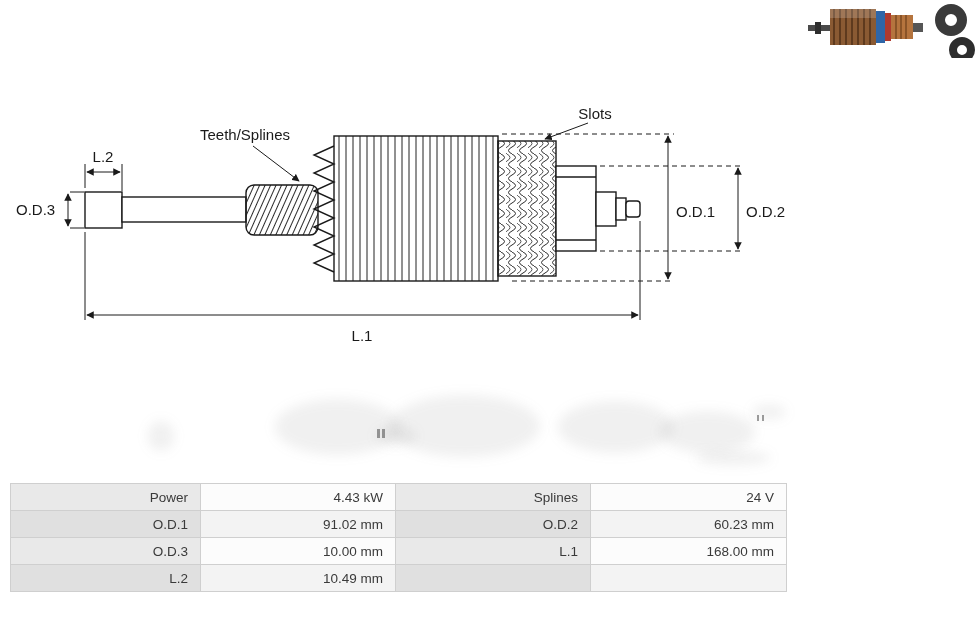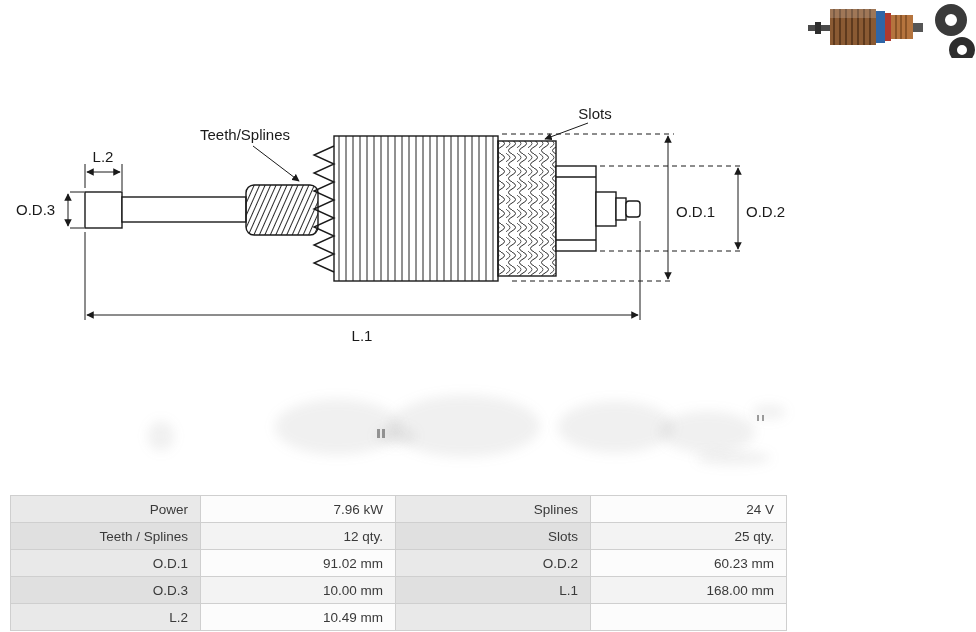--- a/index.html
+++ b/index.html
@@ -3,21 +3,21 @@
 <meta charset="utf-8">
 <style>
   html,body{margin:0;padding:0;background:#ffffff;}
   .page{position:relative;width:976px;height:632px;background:#fff;overflow:hidden;
         font-family:"Liberation Sans",sans-serif;}
   .diagram-svg{position:absolute;left:0;top:0;}
   .thumb{position:absolute;right:0;top:0;width:170px;height:58px;overflow:hidden;}
   .watermark{position:absolute;left:140px;top:393px;width:670px;height:88px;pointer-events:none;}
   .blob{position:absolute;background:rgba(110,110,110,0.10);border-radius:50%;filter:blur(6px);}
   .speck{position:absolute;background:rgba(40,40,40,0.45);filter:blur(0.7px);}
-  .spec-table{position:absolute;left:10px;top:495px;width:776px;border-collapse:collapse;
+  .spec-table{position:absolute;left:10px;top:483px;width:776px;border-collapse:collapse;
               table-layout:fixed;font-size:13.5px;color:#3a3a3a;}
   .spec-table td{border:1px solid #cfcfcf;height:26px;padding:0 12px 0 4px;text-align:right;
                  overflow:hidden;white-space:nowrap;}
   .spec-table tr:nth-child(odd)  td.lbl{background:#e9e9e9;}
   .spec-table tr:nth-child(odd)  td.val{background:#fcfcfc;}
   .spec-table tr:nth-child(even) td.lbl{background:#e0e0e0;}
   .spec-table tr:nth-child(even) td.val{background:#f3f3f3;}
   svg text{font-family:"Liberation Sans",sans-serif;}
 </style>
 </head>
@@ -145,29 +145,23 @@
   <table class="spec-table">
     <colgroup>
       <col style="width:190px">
         <col style="width:195px">
         <col style="width:195px">
         <col style="width:196px">
     </colgroup>
     <tbody>
       <tr>
         <td class="lbl">Power</td>
-        <td class="val">7.96 kW</td>
+        <td class="val">4.43 kW</td>
         <td class="lbl">Splines</td>
         <td class="val">24 V</td>
-      </tr>
-      <tr>
-        <td class="lbl">Teeth / Splines</td>
-        <td class="val">12 qty.</td>
-        <td class="lbl">Slots</td>
-        <td class="val">25 qty.</td>
       </tr>
       <tr>
         <td class="lbl">O.D.1</td>
         <td class="val">91.02 mm</td>
         <td class="lbl">O.D.2</td>
         <td class="val">60.23 mm</td>
       </tr>
       <tr>
         <td class="lbl">O.D.3</td>
         <td class="val">10.00 mm</td>

